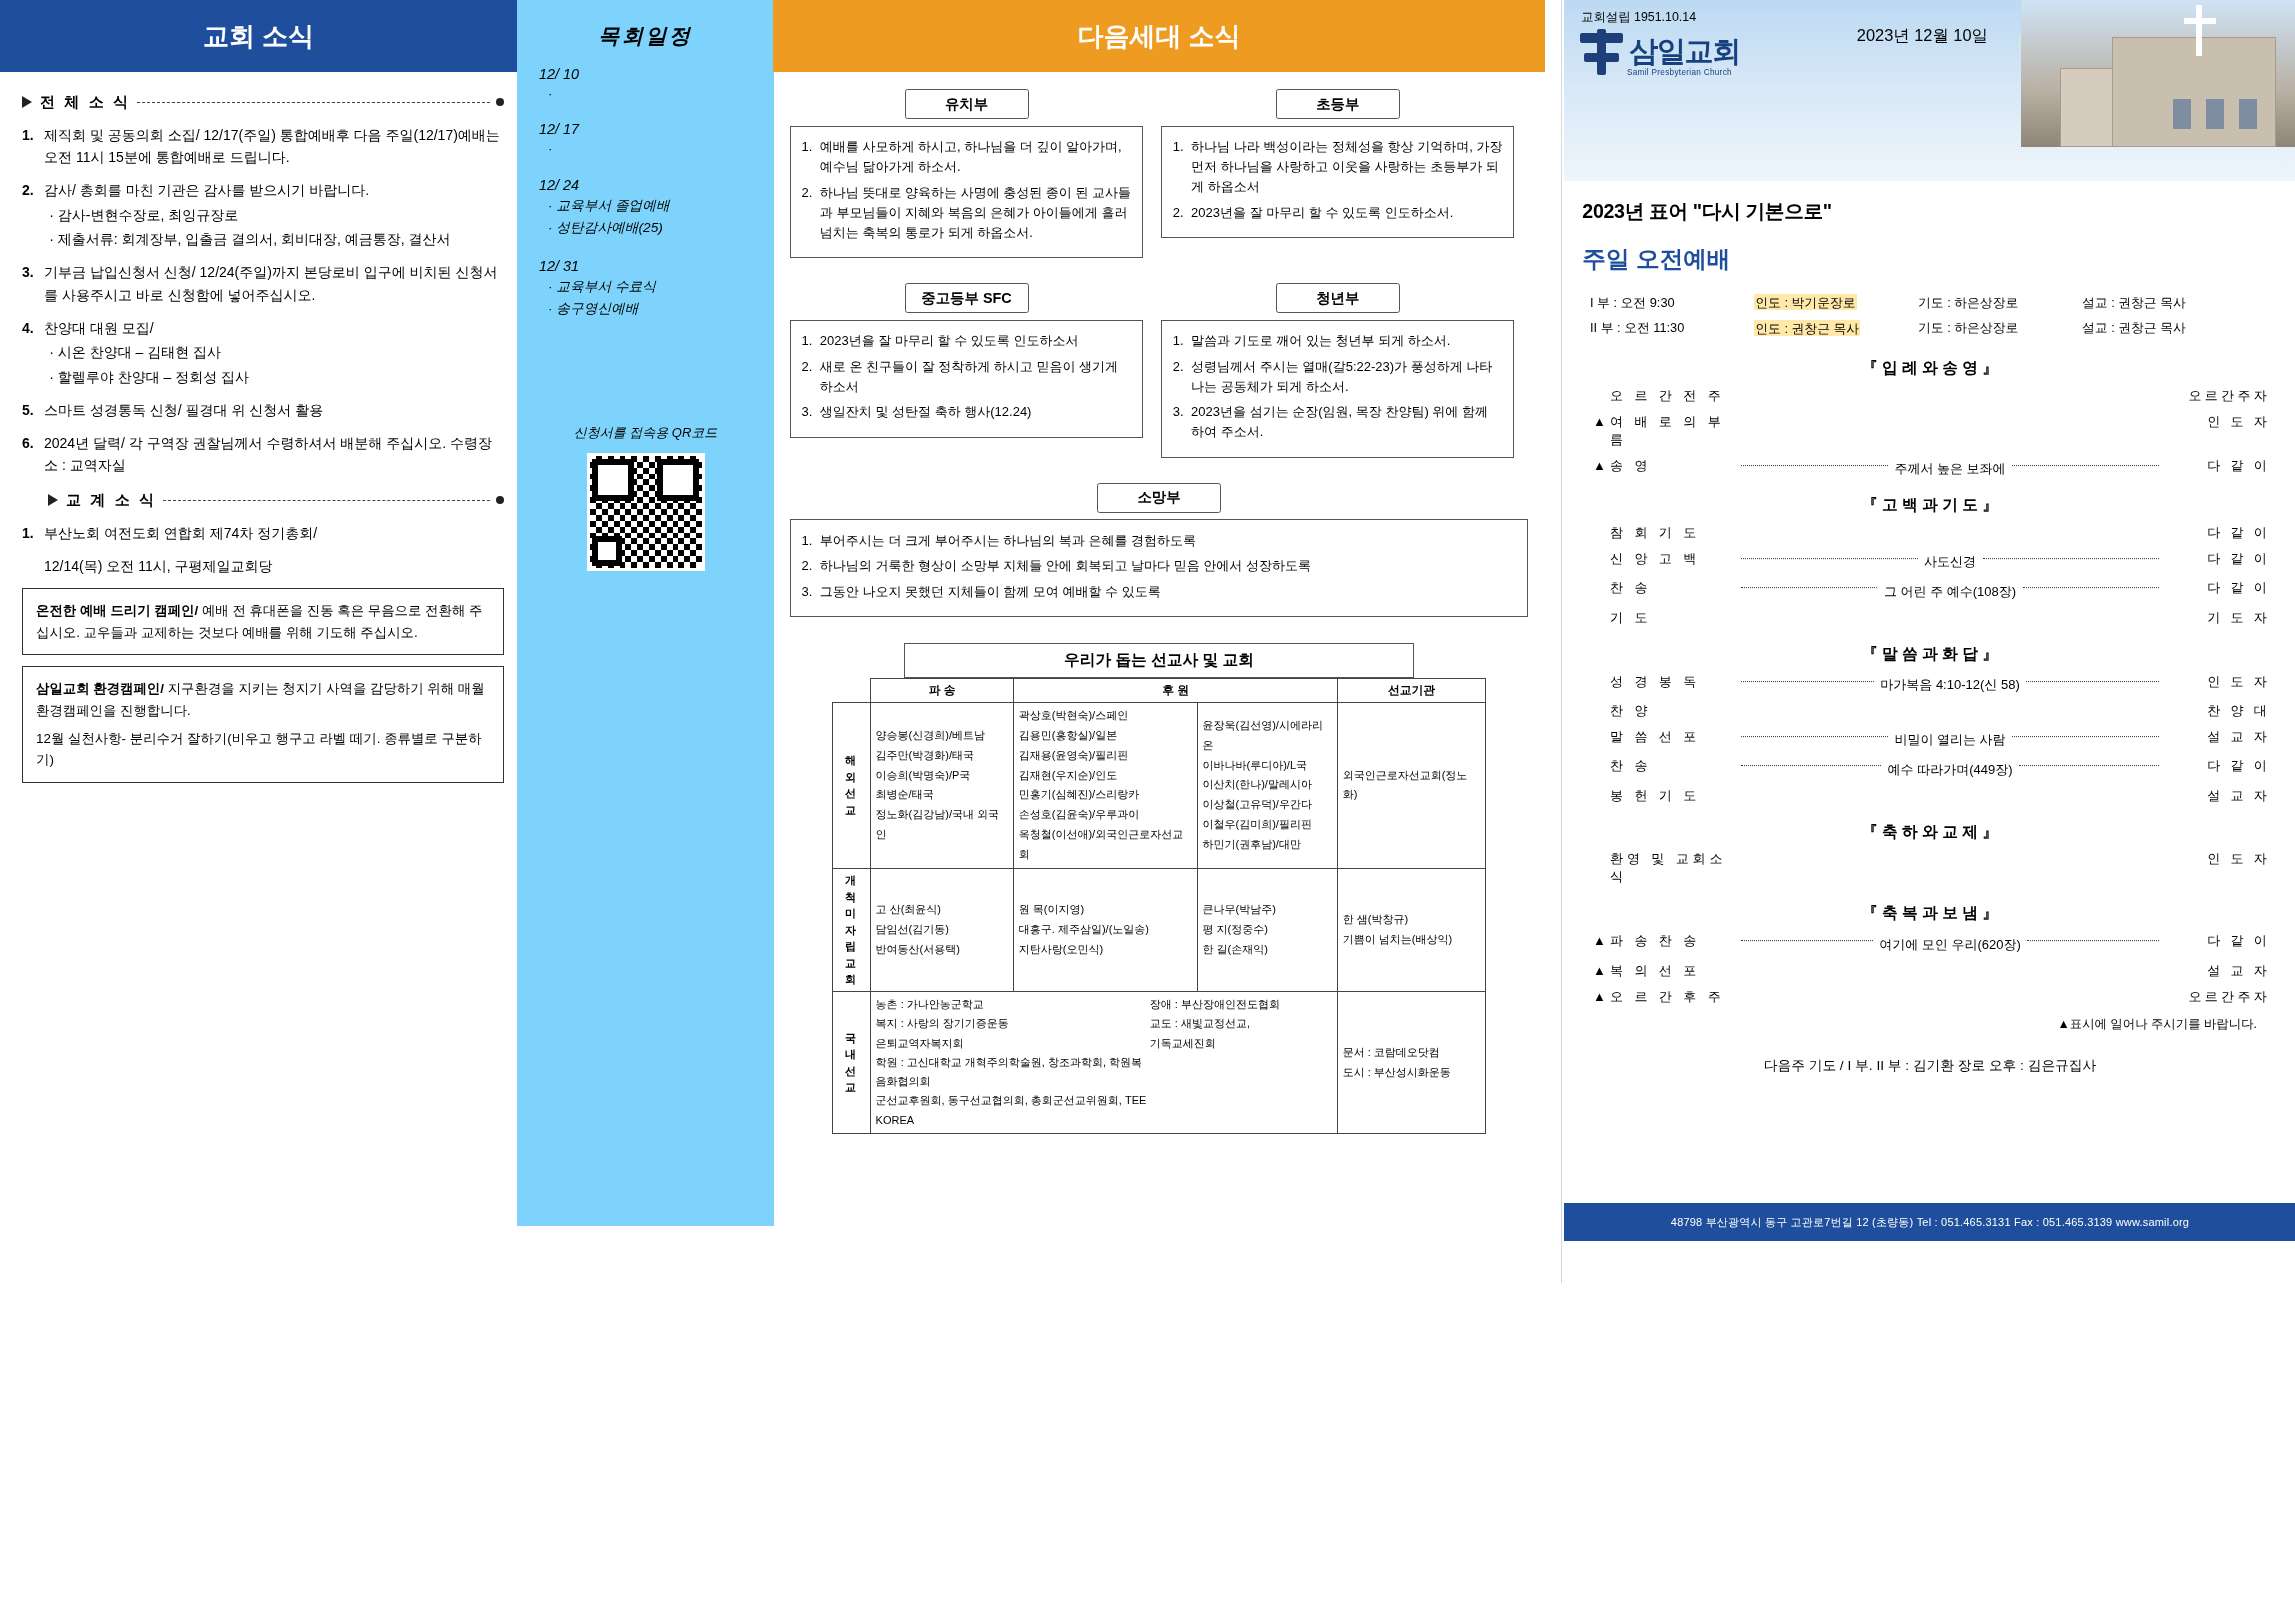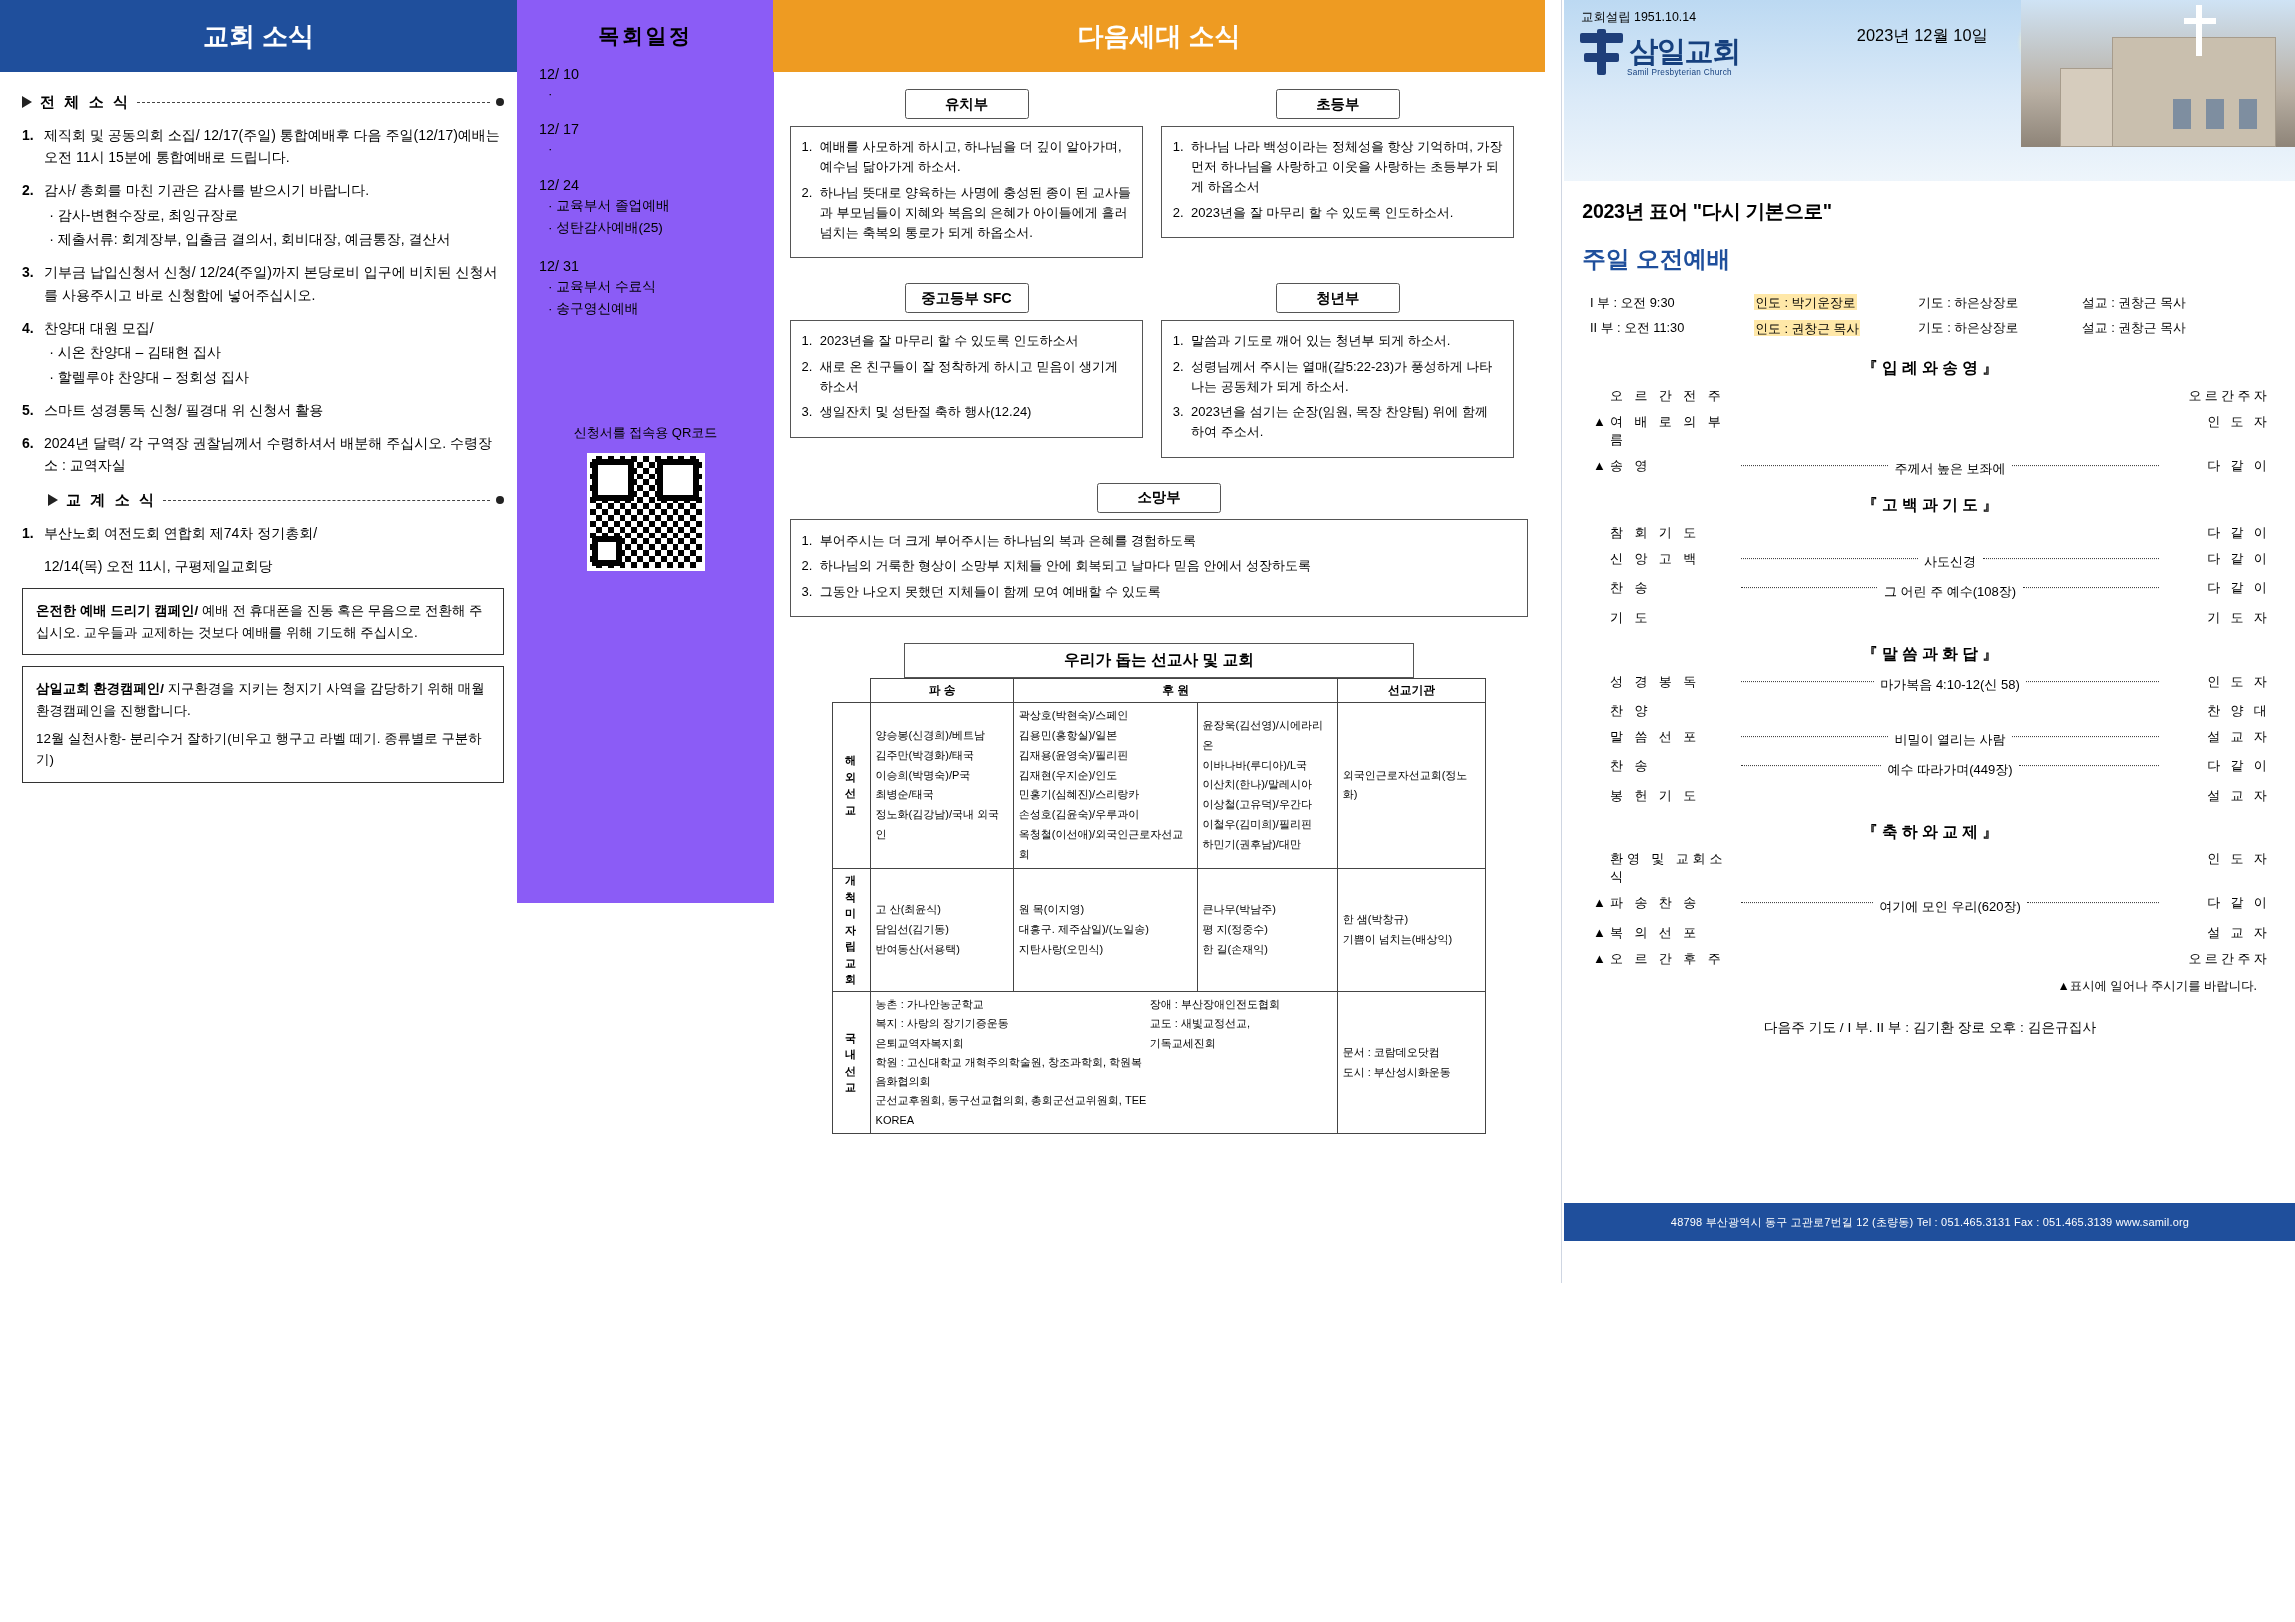--- a/index.html
+++ b/index.html
@@ -52,21 +52,21 @@
   .sub { padding-left:5.2px; }
   .sub div { margin-top:2.6px; }
 
   .cambox {
     border:1px solid #333; padding:11px 13px; font-size:13.4px; line-height:1.62;
     margin-top:10.5px;
   }
   .cambox b { font-weight:bold; }
 
   
-  #sched-col { left:517px; top:0; width:257px; height:903px; background:#8b5cf6; }
+  #sched-col { left:517px; top:0; width:257px; height:1226px; background:#7dd3fc;font-style:italic; }
   #sched-col .title { text-align:center; font-size:21px; font-weight:bold; padding:22px 0 15.7px 0; letter-spacing:2.6px; }
   .sch-date { font-size:14.4px; margin:0 0 3.9px 22px; }
   .sch-item { font-size:13.7px; margin:0 0 3.9px 31px; }
   .sch-gap { height:17px; }
   #qr-wrap { text-align:center; margin-top:85px; }
   #qr-wrap .cap { font-size:13px; margin-bottom:11.8px; }
   .qr {
     width:118px; height:118px; margin:0 auto; background:#fff;
     background-image:
       repeating-linear-gradient(90deg,#000 0 5.9px,#fff 5.9px 11.8px),
@@ -629,20 +629,21 @@
           <span class="mid"></span>
           <span class="who">설  교  자</span>
         </div>
         <div class="ord-head">『 축 하 와  교 제 』</div>
         <div class="ord-row">
           <span class="mk"></span>
           <span class="lbl">환영 및 교회소식</span>
           <span class="mid"></span>
           <span class="who">인  도  자</span>
         </div>
+        <div class="ord-head">『 축 복 과  보 냄 』</div>
         <div class="ord-row">
           <span class="mk">▲</span>
           <span class="lbl">파 송 찬 송</span>
           <span class="mid">
             <span class="line"></span>
             <span class="mtxt">여기에 모인 우리(620장)</span>
             <span class="line"></span>
           </span>
           <span class="who">다  같  이</span>
         </div>

